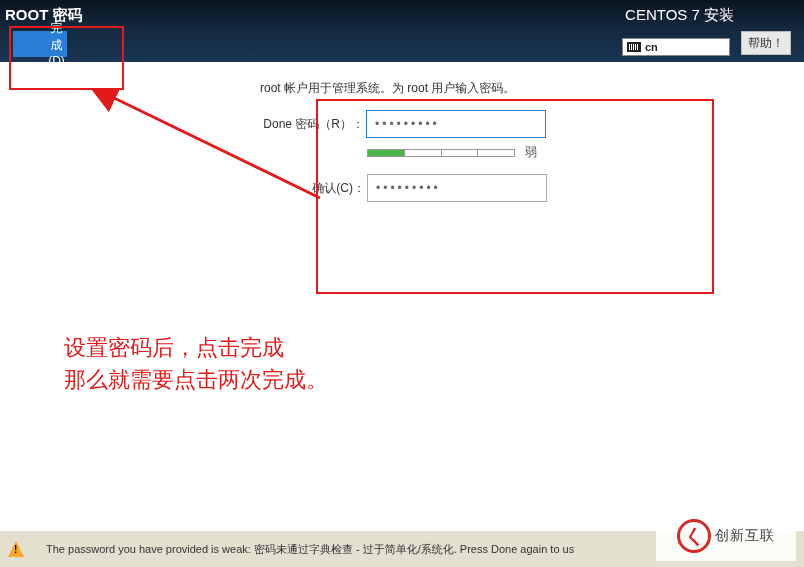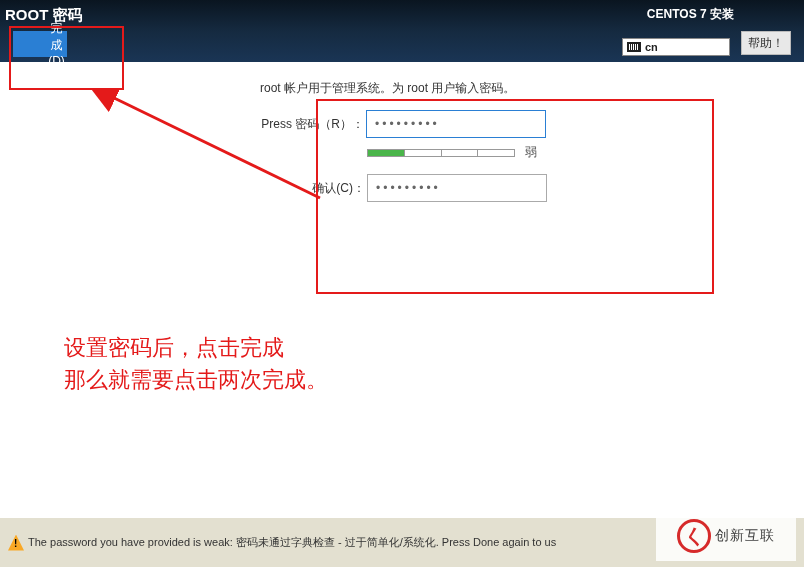--- a/index.html
+++ b/index.html
@@ -4,21 +4,21 @@
   <style>
     * { margin: 0; padding: 0; box-sizing: border-box; font-family: "Microsoft YaHei", "PingFang SC", sans-serif; }
     body { width: 804px; height: 567px; overflow: hidden; background: #f5f5f5; position: relative; }
     
     .header {
       width: 100%; height: 62px;
       background: linear-gradient(180deg, #0a1520 0%, #152a40 50%, #1a3555 100%);
       position: relative; color: #fff;
     }
     .title-left { position: absolute; left: 5px; top: 6px; font-size: 15px; font-weight: bold; text-align: center; }
-    .title-right { position: absolute; right: 70px; top: 6px; font-size: 12px; font-weight: bold; }
+    .title-right { position: absolute; right: 70px; top: 6px; font-size: 15px; font-weight: normal; }
     
     .done-btn {
       position: absolute; left: 13px; top: 31px; width: 54px; height: 26px;
       background: #2a7fd4; border: none; color: #fff; font-size: 12px;
       display: flex; align-items: center; justify-content: center; cursor: pointer; padding-left: 33px;
     }
     .help-btn {
       position: absolute; right: 13px; top: 31px; width: 50px; height: 24px;
       background: #e8e8e8; border: 1px solid #bbb; color: #333; font-size: 12px;
       display: flex; align-items: center; justify-content: center; cursor: pointer;
@@ -68,22 +68,22 @@
       border: 2px solid #e41a1a; z-index: 3;
     }
     .arrow-svg { position: absolute; left: 75px; top: 88px; z-index: 4; }
 
     .anno-text {
       position: absolute; left: 64px; top: 270px; font-size: 22px;
       color: #e41a1a; line-height: 1.45; font-weight: 400;
     }
 
     .warning-bar {
-      position: absolute; left: 0; bottom: 0; width: 100%; height: 49px;
-      background: #e3e0d0; display: flex; align-items: center; padding: 0 8px; gap: 4px;
+      position: absolute; left: 0; bottom: 0; width: 100%; height: 36px;
+      background: #e3e0d0; display: flex; align-items: center; padding: 0 8px; gap: 22px;
       font-size: 11px; color: #333;
     }
     .warn-icon {
       width: 16px; height: 16px; background: #f9a825;
       clip-path: polygon(50% 0, 100% 100%, 0 100%);
       position: relative; display: flex; align-items: center; justify-content: center;
     }
     .warn-icon::after { content: "!"; color: #000; font-size: 10px; font-weight: bold; position: absolute; top: 3px; left: 6px; }
 
     .watermark {
@@ -120,21 +120,21 @@
       <polygon points="0,0 10,5 0,10" fill="#e41a1a"></polygon>
     </marker>
   </defs>
   <line x1="245" y1="110" x2="35" y2="8" stroke="#e41a1a" stroke-width="3" marker-end="url(#ah)"></line>
 </svg>
 
 <div class="content">
   <div class="desc">root 帐户用于管理系统。为 root 用户输入密码。</div>
 
   <div class="form-row row1">
-    <div class="form-label">Press 密码（R）：</div>
+    <div class="form-label">Done 密码（R）：</div>
     <div class="pwd-input">•••••••••</div>
   </div>
 
   <div class="strength-row">
     <div class="strength-bar">
       <div class="seg fill"></div>
       <div class="seg"></div>
       <div class="seg"></div>
       <div class="seg"></div>
     </div>

